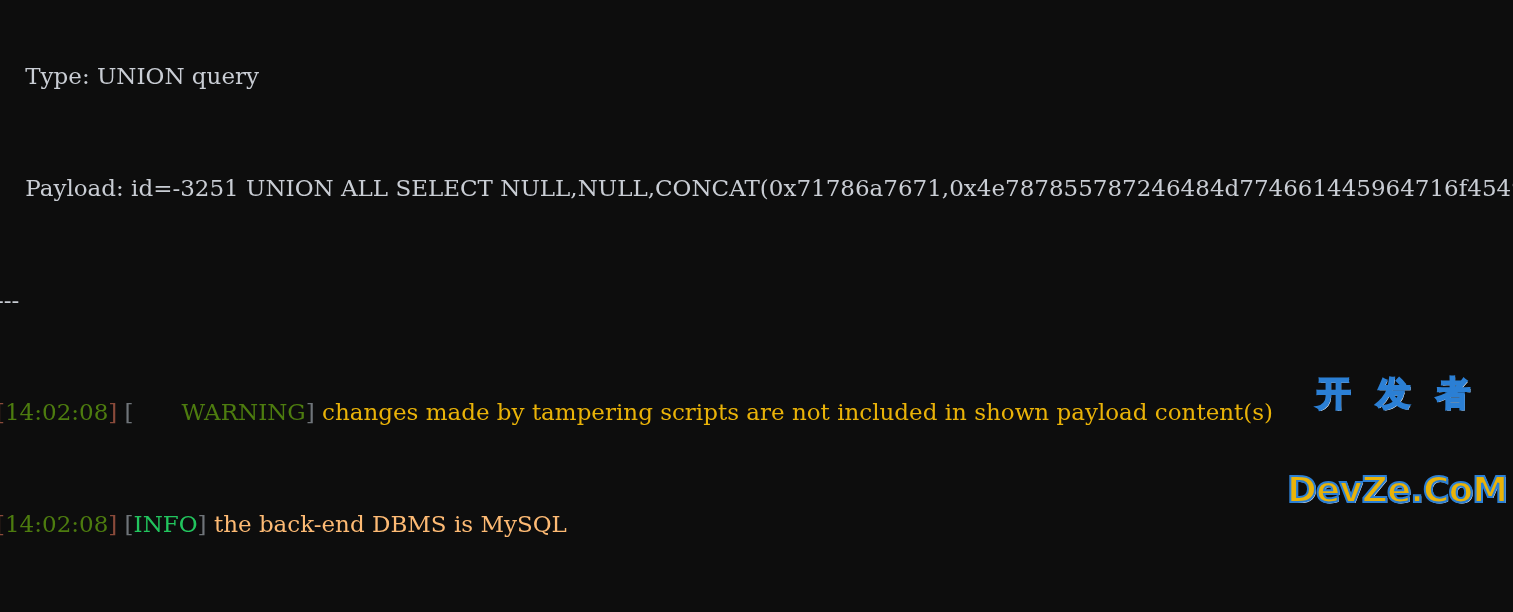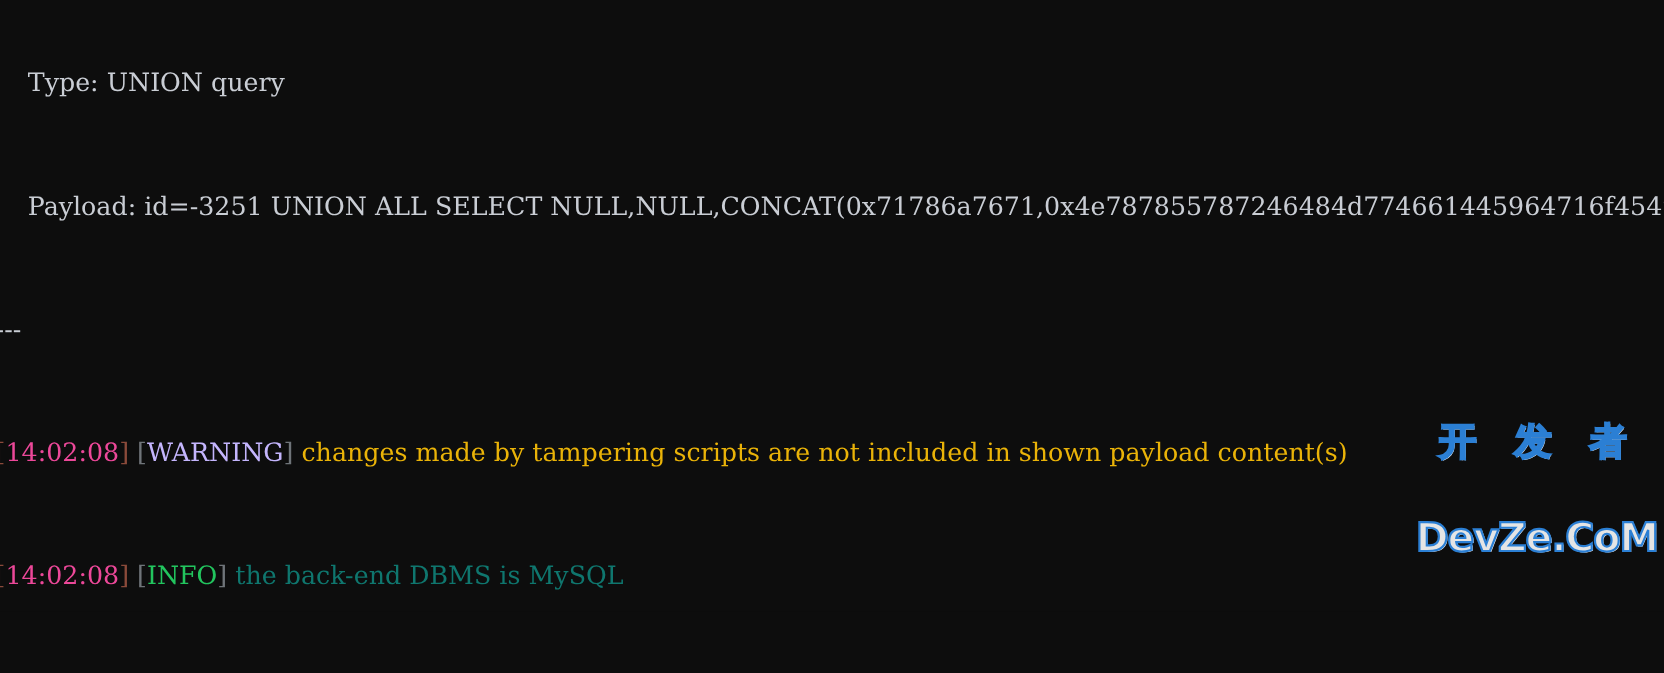--- a/index.html
+++ b/index.html
@@ -40,26 +40,26 @@
     height: 28px;
     white-space: pre;
     font-family: "DejaVu Serif", "Liberation Serif", serif;
     font-size: 23px;
     line-height: 28px;
     color: #c9cdd4;
   }
 
   
   .brk      { color: #8a4a3a; }          
-  .ts       { color: #ec4899; text-align: center; }          
+  .ts       { color: #4d7c0f; text-align: center; }          
   .lvl-brk  { color: #6f7479; }          
-  .warning  { color: #c4b5fd; }
+  .warning  { color: #4d7c0f; margin-left: 48px; }
   .info     { color: #22c55e; }
   .msg      { color: #eab308; }
-  .dim      { color: #0f766e; }          
+  .dim      { color: #fdba74; }          
   .plain    { color: #c9cdd4; }
   .rule     { color: #c9cdd4; }
 
   
   #watermark {
     position: absolute;
     right: 6px;
     bottom: 2px;
     text-align: center;
     font-family: "DejaVu Sans", "Liberation Sans", sans-serif;
@@ -67,29 +67,28 @@
     user-select: none;
   }
   #watermark .cn {
     display: block;
     font-size: 34px;
     font-weight: 700;
     letter-spacing: 7px;
     color: #0d0d0d;
     -webkit-text-stroke: 2px #2b7fd4;
     text-shadow: 1px 1px 0 #ffffff;
-    font-family: Liberation Mono, monospace;
   }
   #watermark .en {
     display: block;
-    margin-top: 4px;
+    margin-top: 16px;
     font-size: 36px;
     font-weight: 700;
     letter-spacing: -1px;
-    color: #e5e5e5;
+    color: #eab308;
     -webkit-text-stroke: 2px #2b7fd4;
     text-shadow: 1px 1px 0 #ffffff;
   }
 </style>
 </head>
 <body>
 
 <div id="terminal">
   <div id="scrollview">
 

